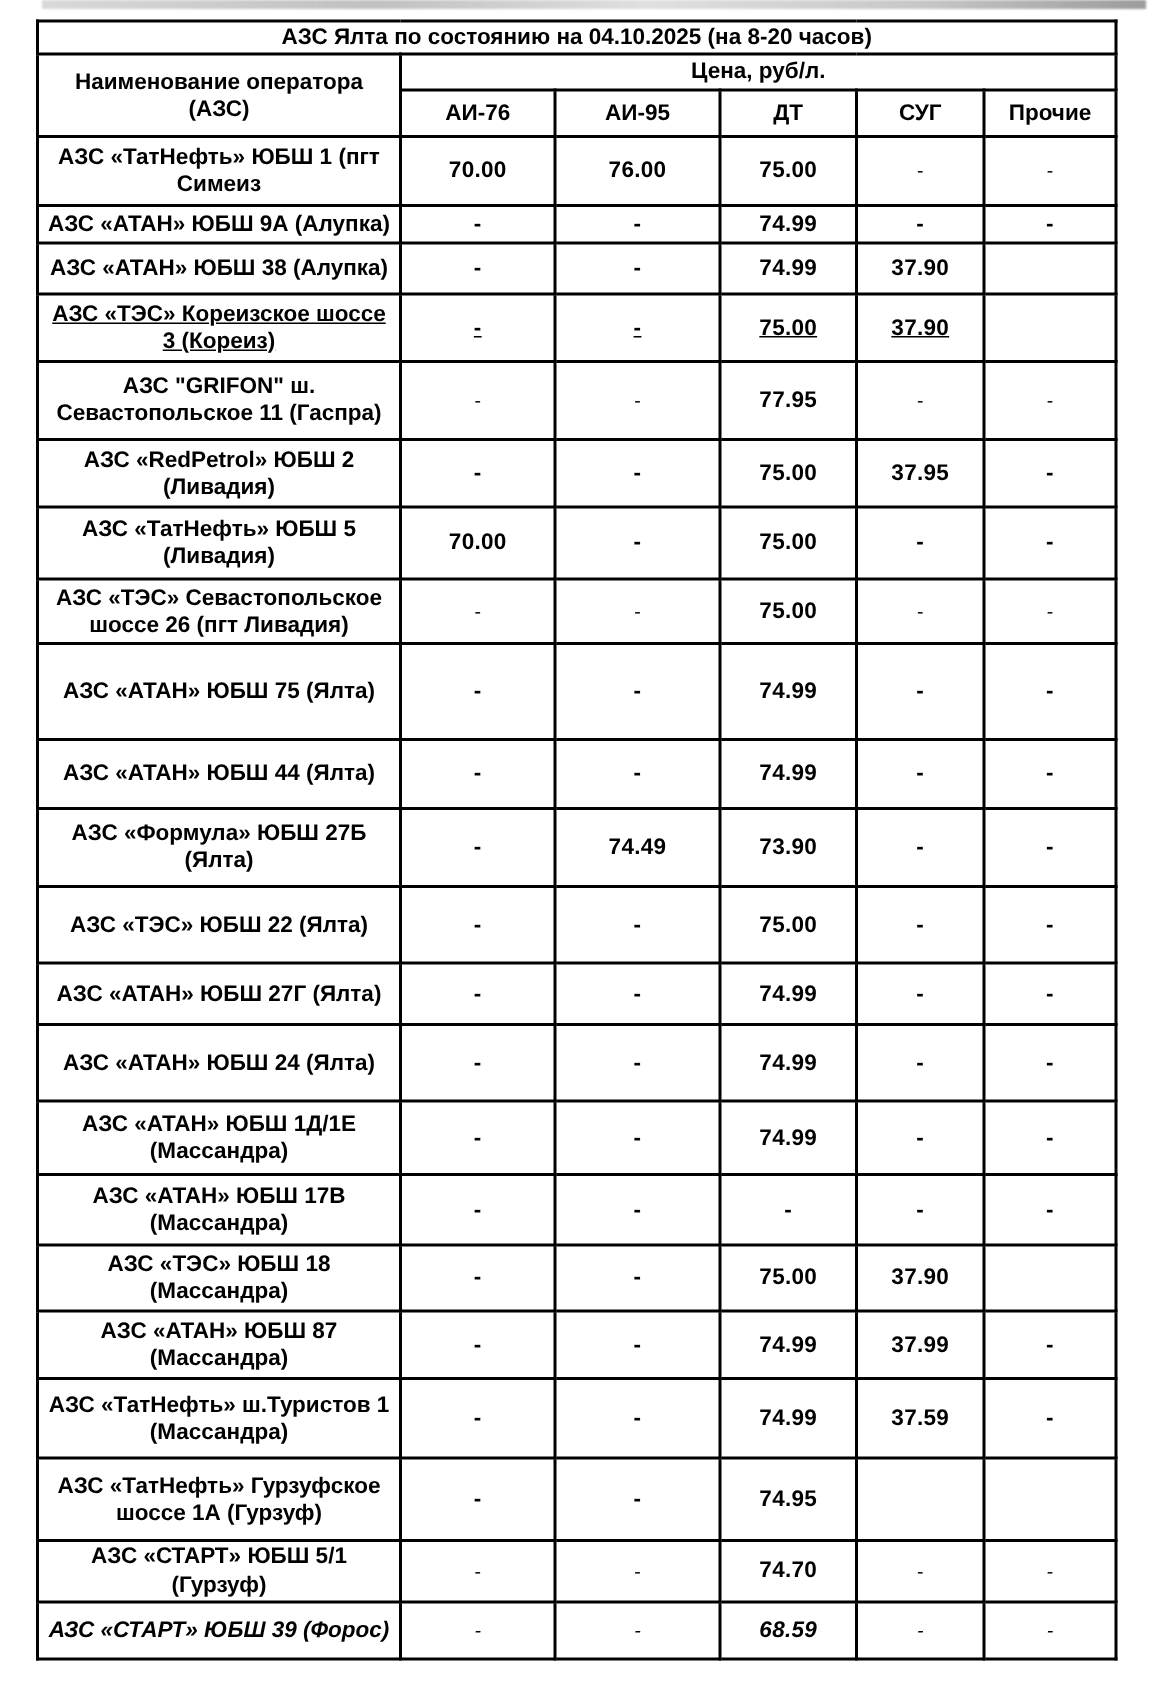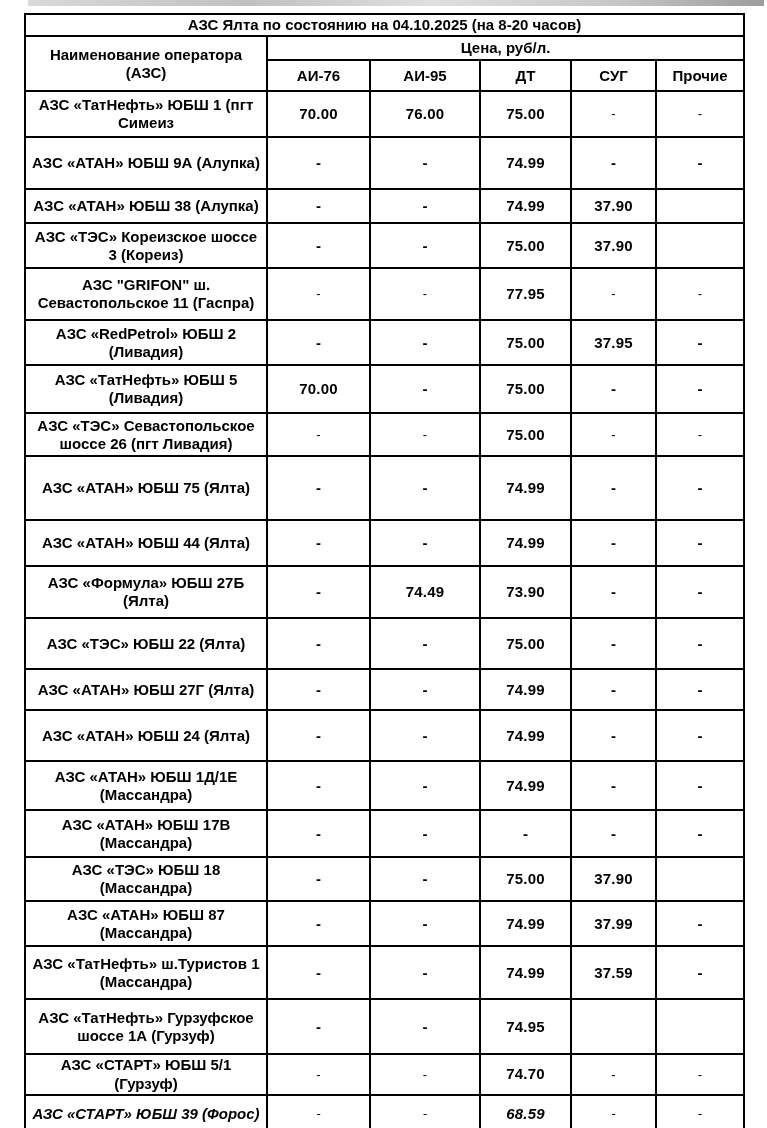--- a/index.html
+++ b/index.html
@@ -94,37 +94,37 @@
     </thead>
     <tbody id="tbody">
         <tr style="height: 46px;">
           <td class="name-cell">АЗС «ТатНефть» ЮБШ 1 (пгт Симеиз</td>
           <td class="num">70.00</td>
           <td class="num">76.00</td>
           <td class="num">75.00</td>
           <td class="num light">-</td>
           <td class="num light">-</td>
         </tr>
-        <tr style="height: 52px;">
+        <tr style="height: 25px;">
           <td class="name-cell">АЗС «АТАН» ЮБШ 9А (Алупка)</td>
           <td class="num">-</td>
           <td class="num">-</td>
           <td class="num">74.99</td>
           <td class="num">-</td>
           <td class="num">-</td>
         </tr>
         <tr style="height: 34px;">
           <td class="name-cell">АЗС «АТАН» ЮБШ 38 (Алупка)</td>
           <td class="num">-</td>
           <td class="num">-</td>
           <td class="num">74.99</td>
           <td class="num">37.90</td>
           <td class="num"></td>
         </tr>
-        <tr style="height: 45px;">
+        <tr style="height: 45px; text-decoration: underline;">
           <td class="name-cell">АЗС «ТЭС» Кореизское шоссе 3 (Кореиз)</td>
           <td class="num">-</td>
           <td class="num">-</td>
           <td class="num">75.00</td>
           <td class="num">37.90</td>
           <td class="num"></td>
         </tr>
         <tr style="height: 52px;">
           <td class="name-cell">АЗС "GRIFON" ш. Севастопольское 11 (Гаспра)</td>
           <td class="num light">-</td>

